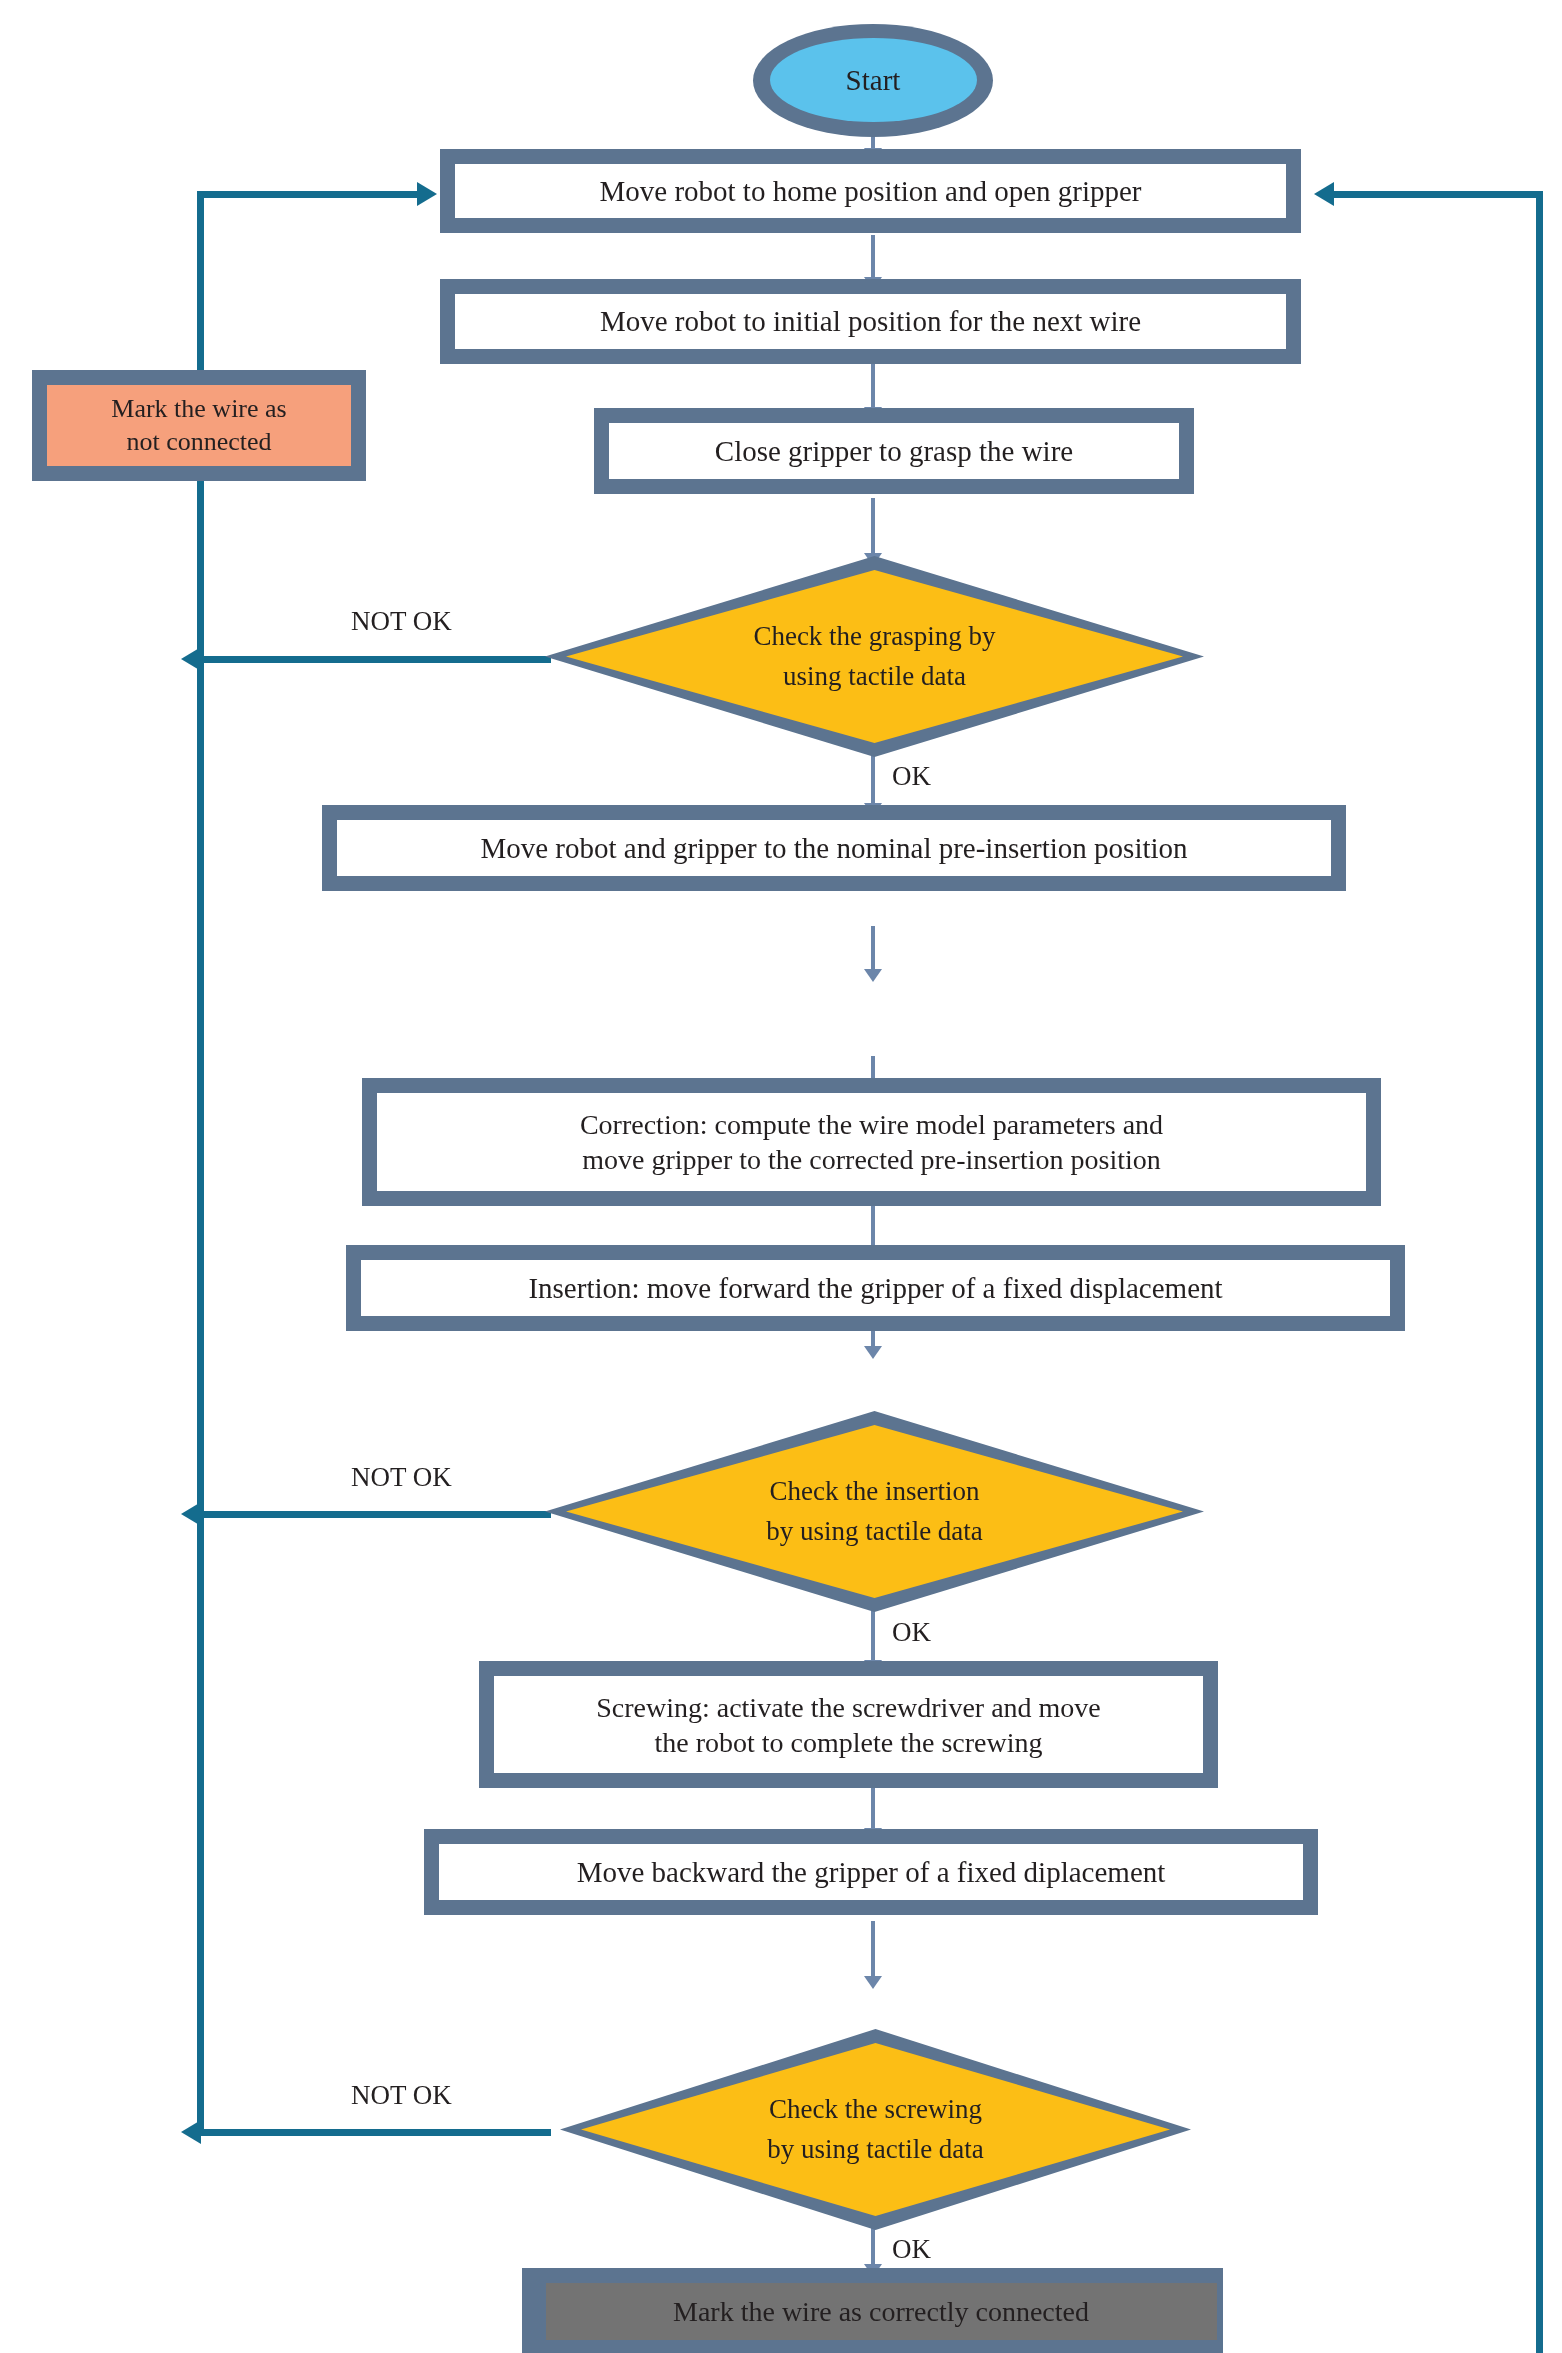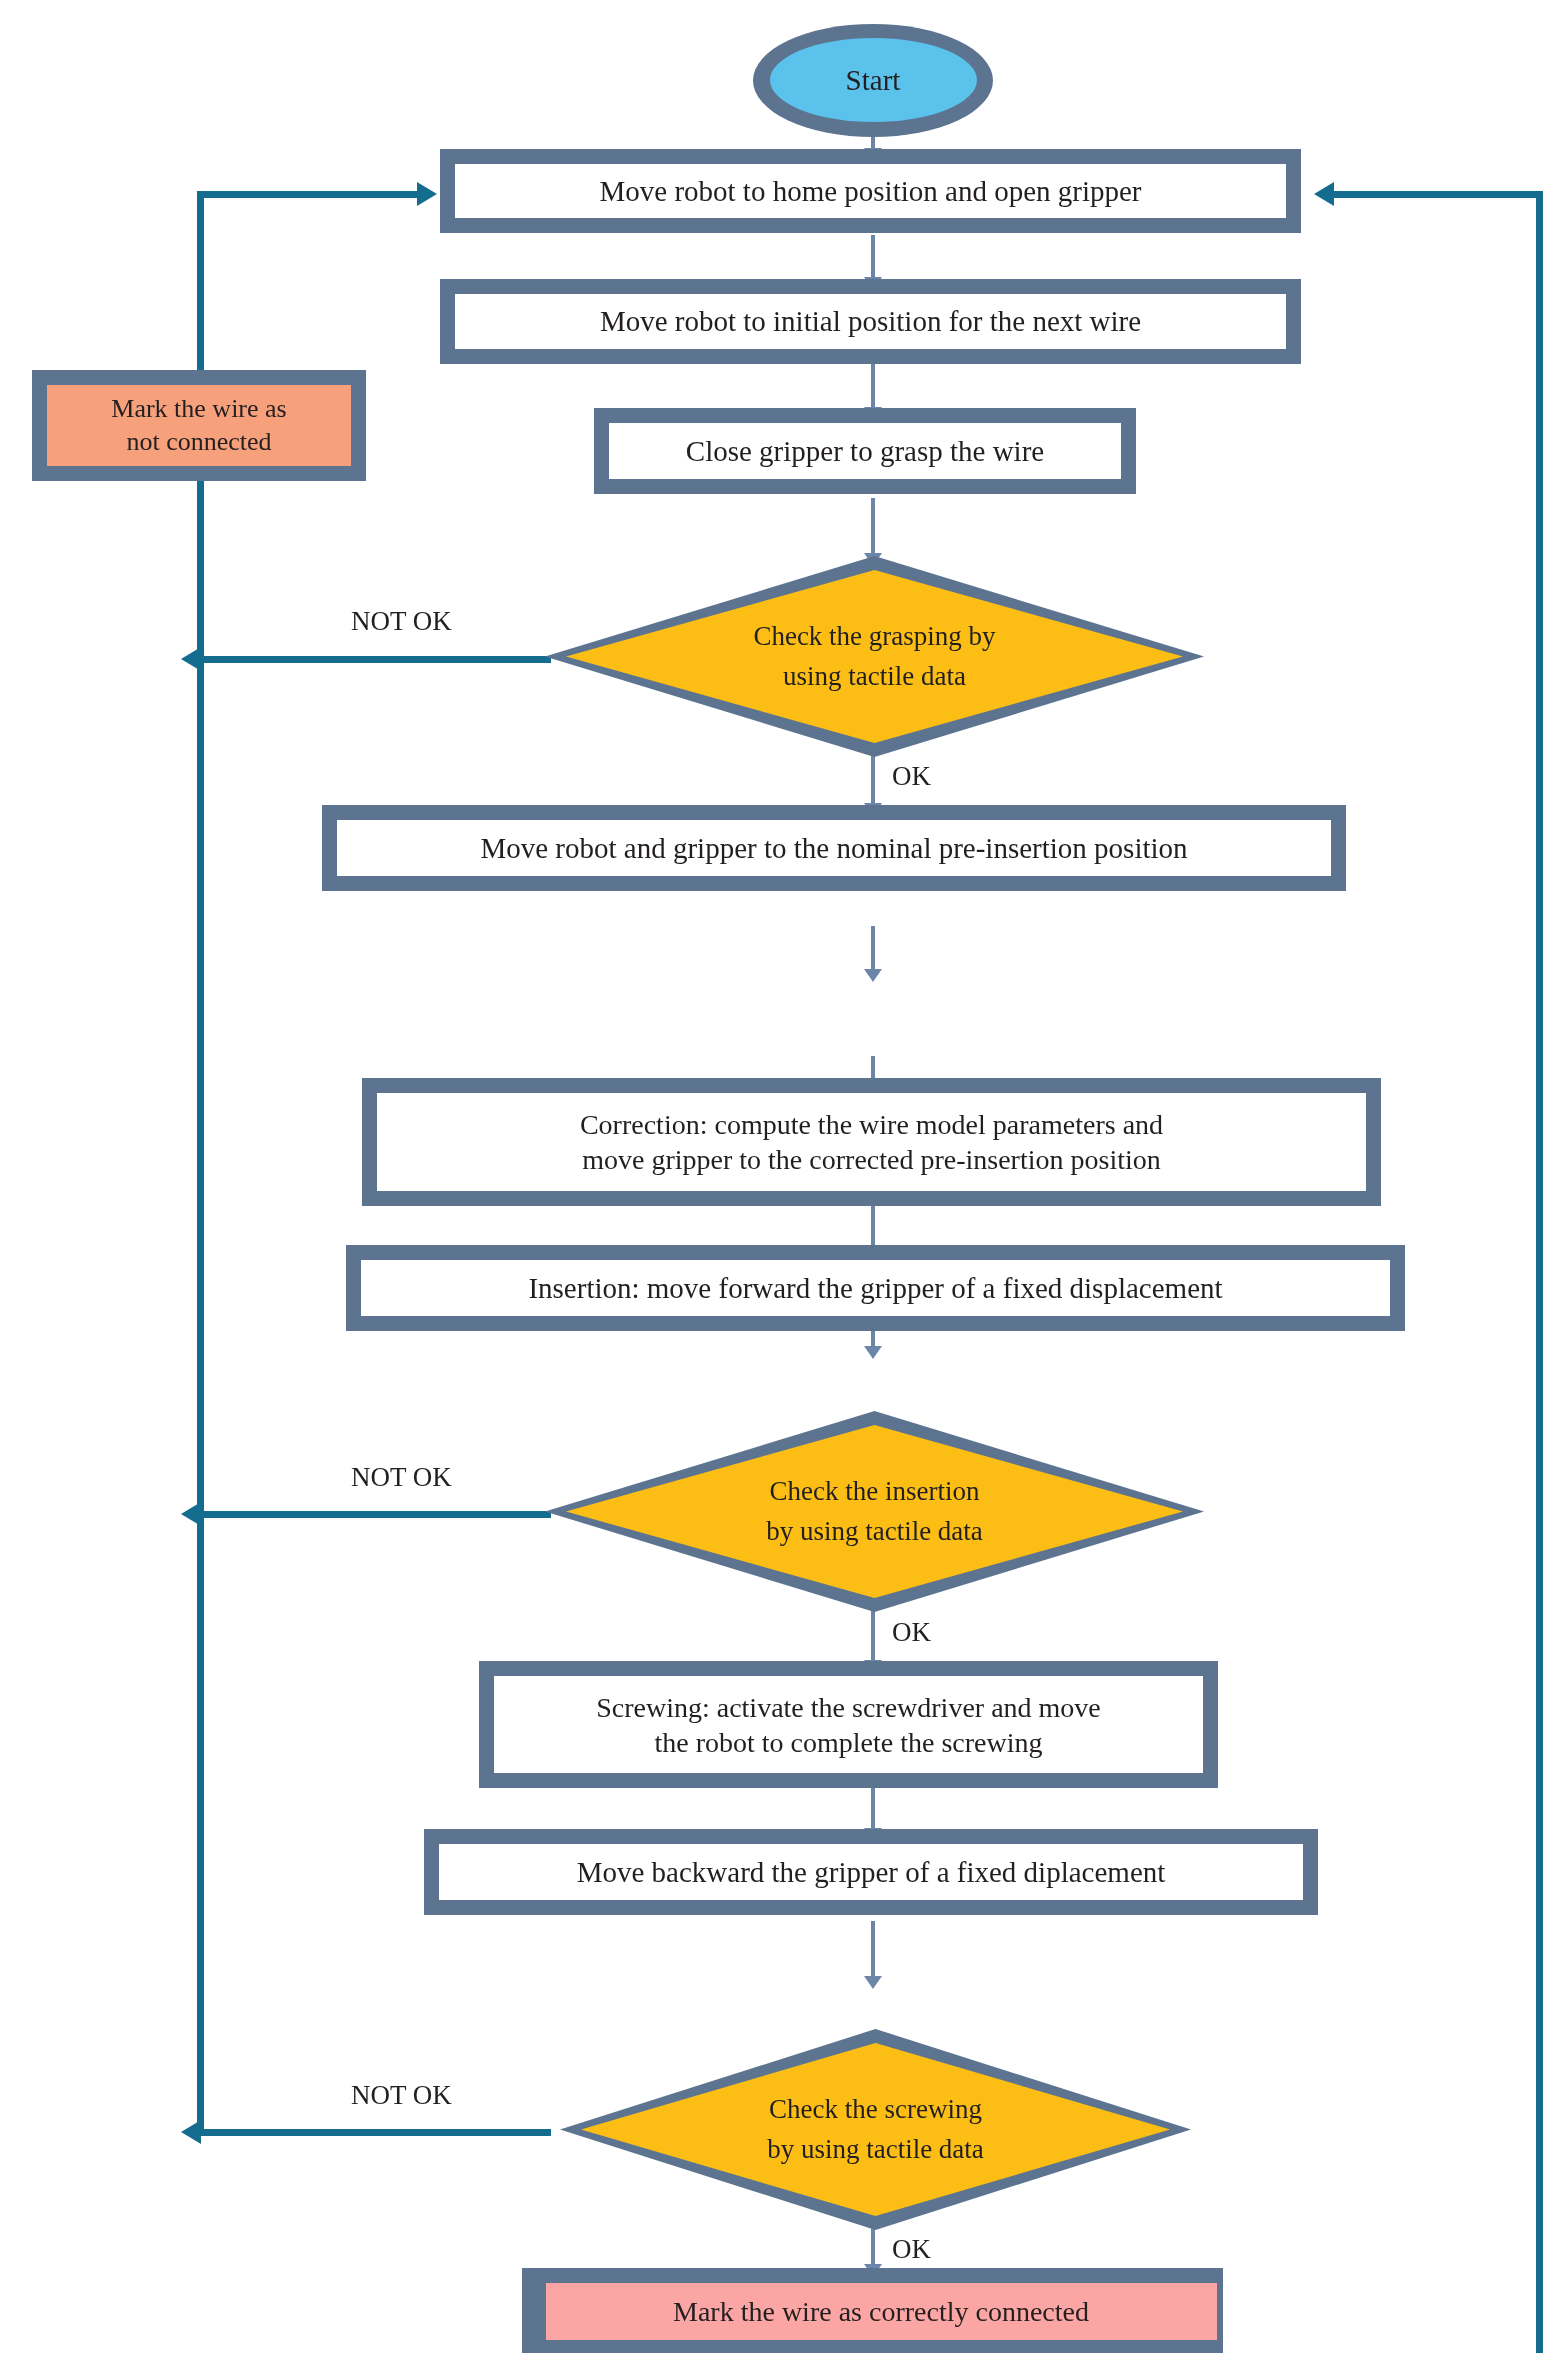--- a/index.html
+++ b/index.html
@@ -18,21 +18,21 @@
   .proc > .inner{
     width:calc(100% - 30px);
     height:calc(100% - 30px);
     background:#ffffff;
     display:flex;align-items:center;justify-content:center;
     text-align:center;
     line-height:1.25;
     color:#231f20;
   }
   .proc.orange > .inner{background:#F6A07C;}
-  .proc.green  > .inner{background:#fca5a5;margin-left:17px;}
+  .proc.green  > .inner{background:#737373;margin-left:17px;}
 
   .lbl{display:block;padding:0 4.7px;}
 
   
   .term{
     background:#5C7490;border-radius:50%;
     display:flex;align-items:center;justify-content:center;
   }
   .term > .inner{
     width:calc(100% - 33px);height:calc(100% - 29px);
@@ -150,21 +150,21 @@
 
   <div class="node proc orange" style="left:32px;top:370px;width:334px;height:111px;">
     <div class="inner">
       <span class="lbl" style="font-size:26px;">
         <span>Mark the wire as</span><br>
         <span>not connected</span>
       </span>
     </div>
   </div>
 
-  <div class="node proc" style="left:594px;top:408px;width:542px;height:86px;">
+  <div class="node proc" style="left:594px;top:408px;width:600px;height:86px;">
     <div class="inner">
       <span class="lbl" style="font-size:29px;">Close gripper to grasp the wire</span>
     </div>
   </div>
 
   <div class="node dec" style="left:545px;top:556px;width:659px;height:201px;">
     <div class="rh-outer"></div>
     <div class="rh-inner"></div>
     <div class="dtext">
       <span style="font-size:27px;">

